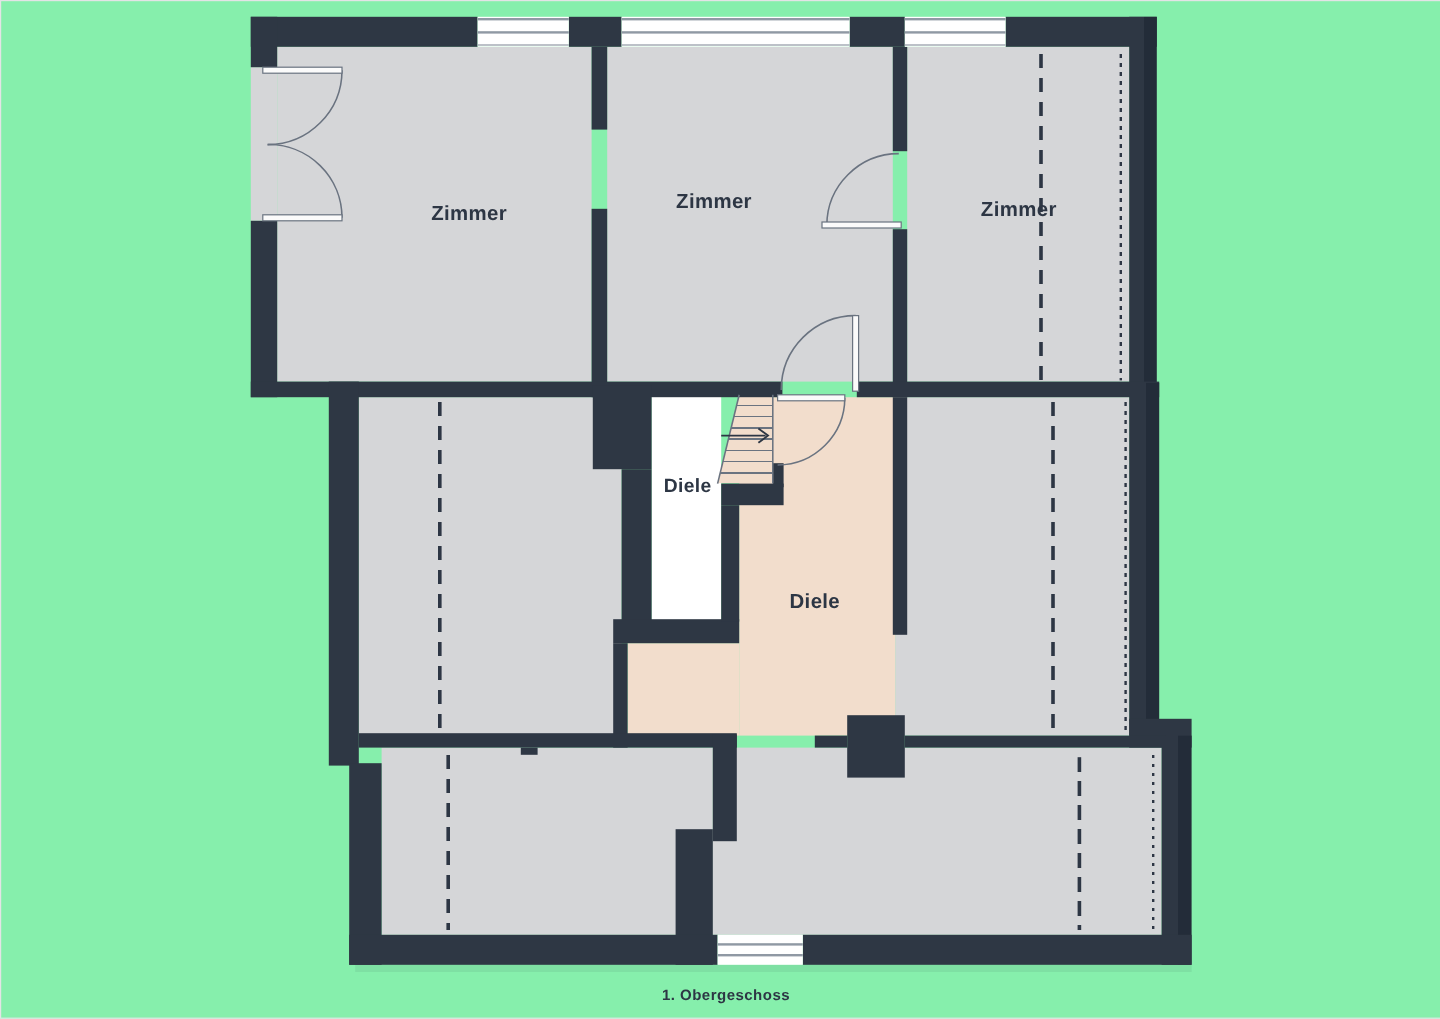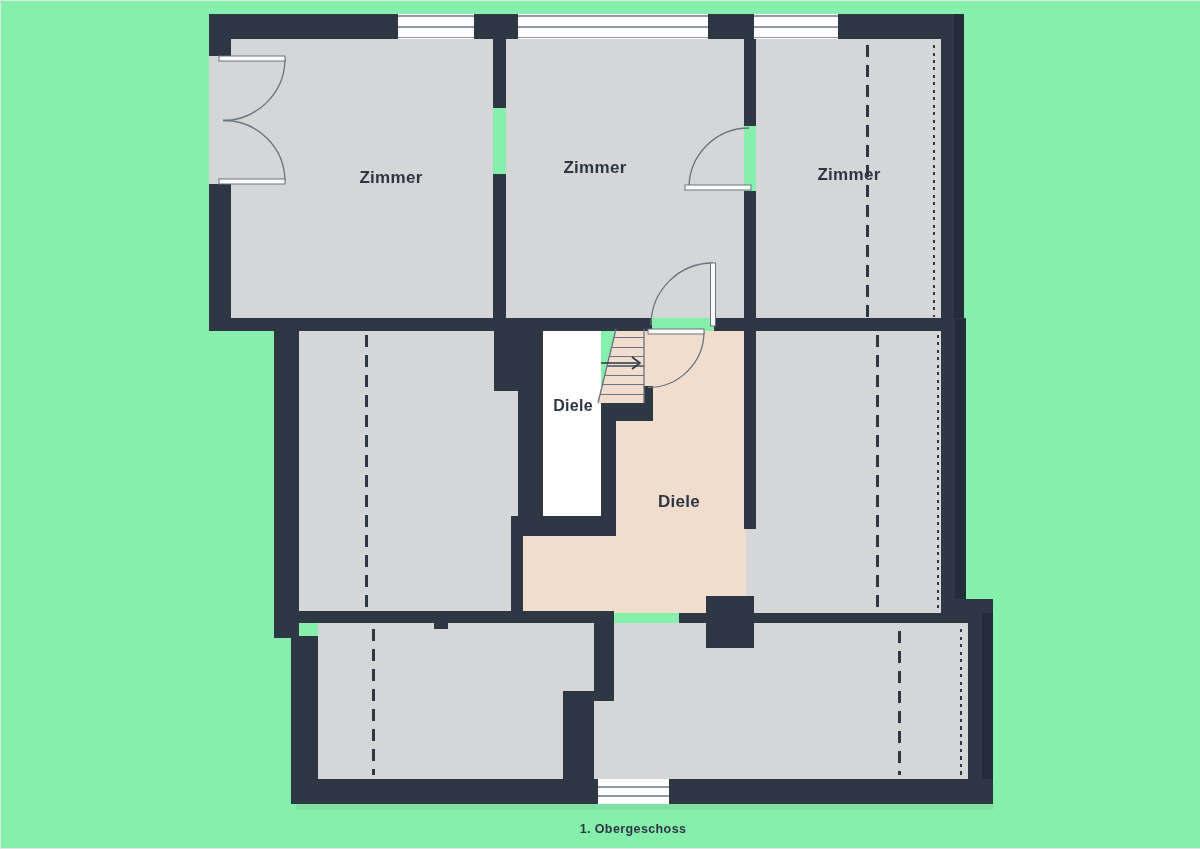--- a/index.html
+++ b/index.html
@@ -146,16 +146,16 @@
       <path d="M 600 362 L 637 362" stroke="#2d3644" stroke-width="1.6"></path>
       <path d="M 631 356 L 639 362 L 631 368" stroke="#2d3644" stroke-width="1.6"></path>
     </g>
   </svg>
 
   <div class="lbl" style="left:390px;top:177px;">Zimmer</div>
   <div class="lbl" style="left:594px;top:167px;">Zimmer</div>
   <div class="lbl" style="left:848px;top:174px;">Zimmer</div>
   <div class="lbl sm" style="left:572px;top:405px;">Diele</div>
   <div class="lbl" style="left:678px;top:501px;">Diele</div>
-  <div class="caption" style="left:632px;top:828px;">1. Obergeschoss</div>
+  <div class="caption" style="left:604px;top:828px;">1. Obergeschoss</div>
 
  </div>
 </div>
 
 </body></html>

